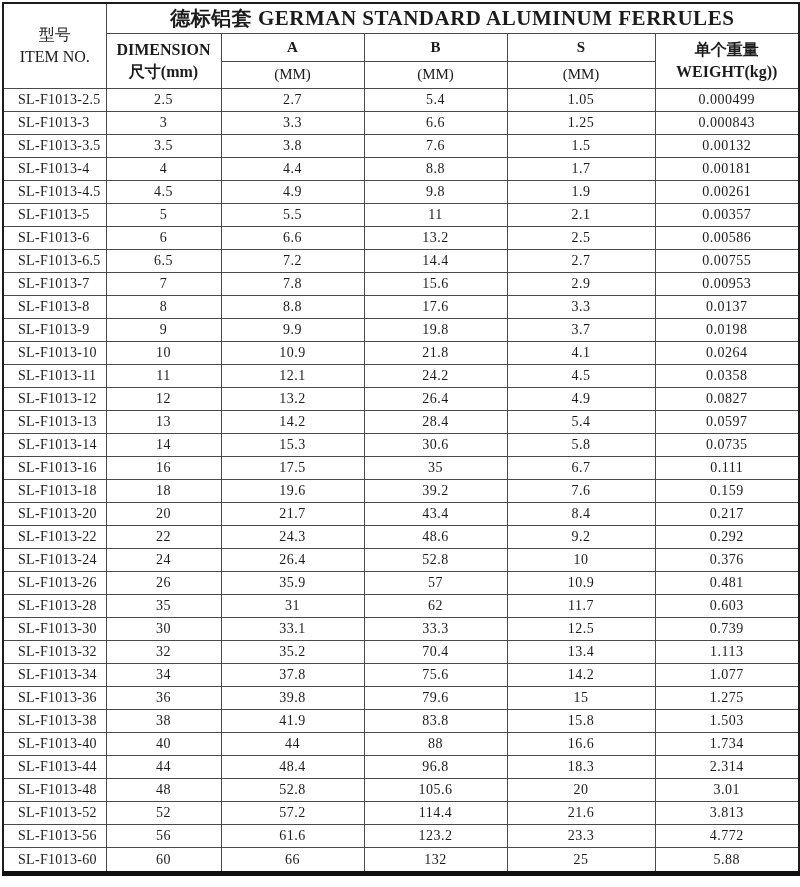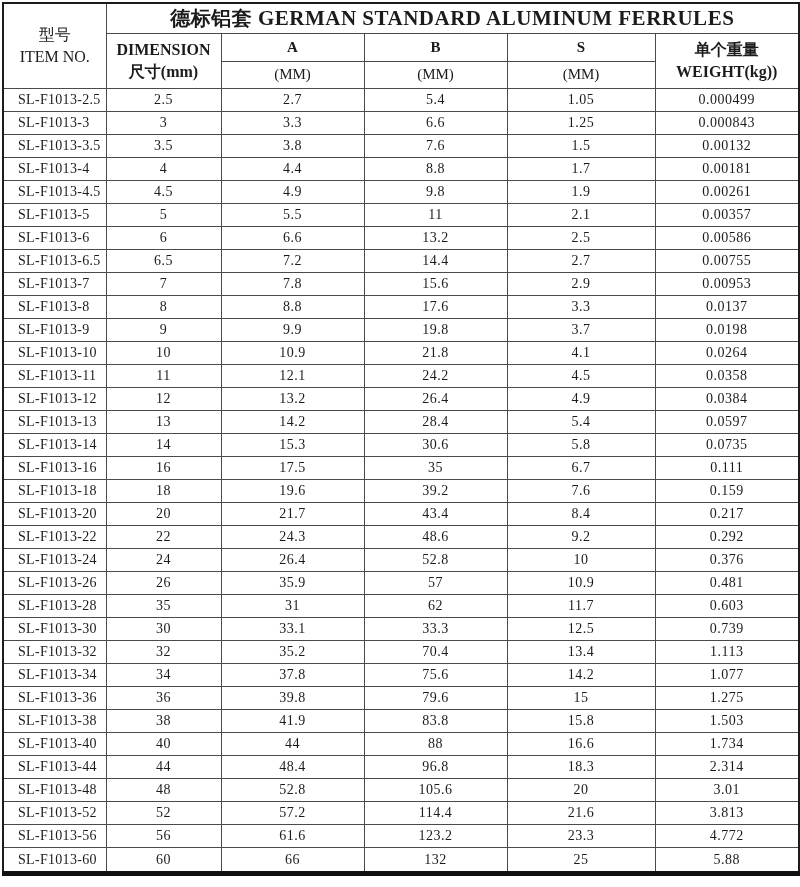--- a/index.html
+++ b/index.html
@@ -207,21 +207,21 @@
           <td>24.2</td>
           <td>4.5</td>
           <td>0.0358</td>
         </tr>
         <tr>
           <td class="col-item">SL-F1013-12</td>
           <td>12</td>
           <td>13.2</td>
           <td>26.4</td>
           <td>4.9</td>
-          <td>0.0384</td>
+          <td>0.0827</td>
         </tr>
         <tr>
           <td class="col-item">SL-F1013-13</td>
           <td>13</td>
           <td>14.2</td>
           <td>28.4</td>
           <td>5.4</td>
           <td>0.0597</td>
         </tr>
         <tr>

